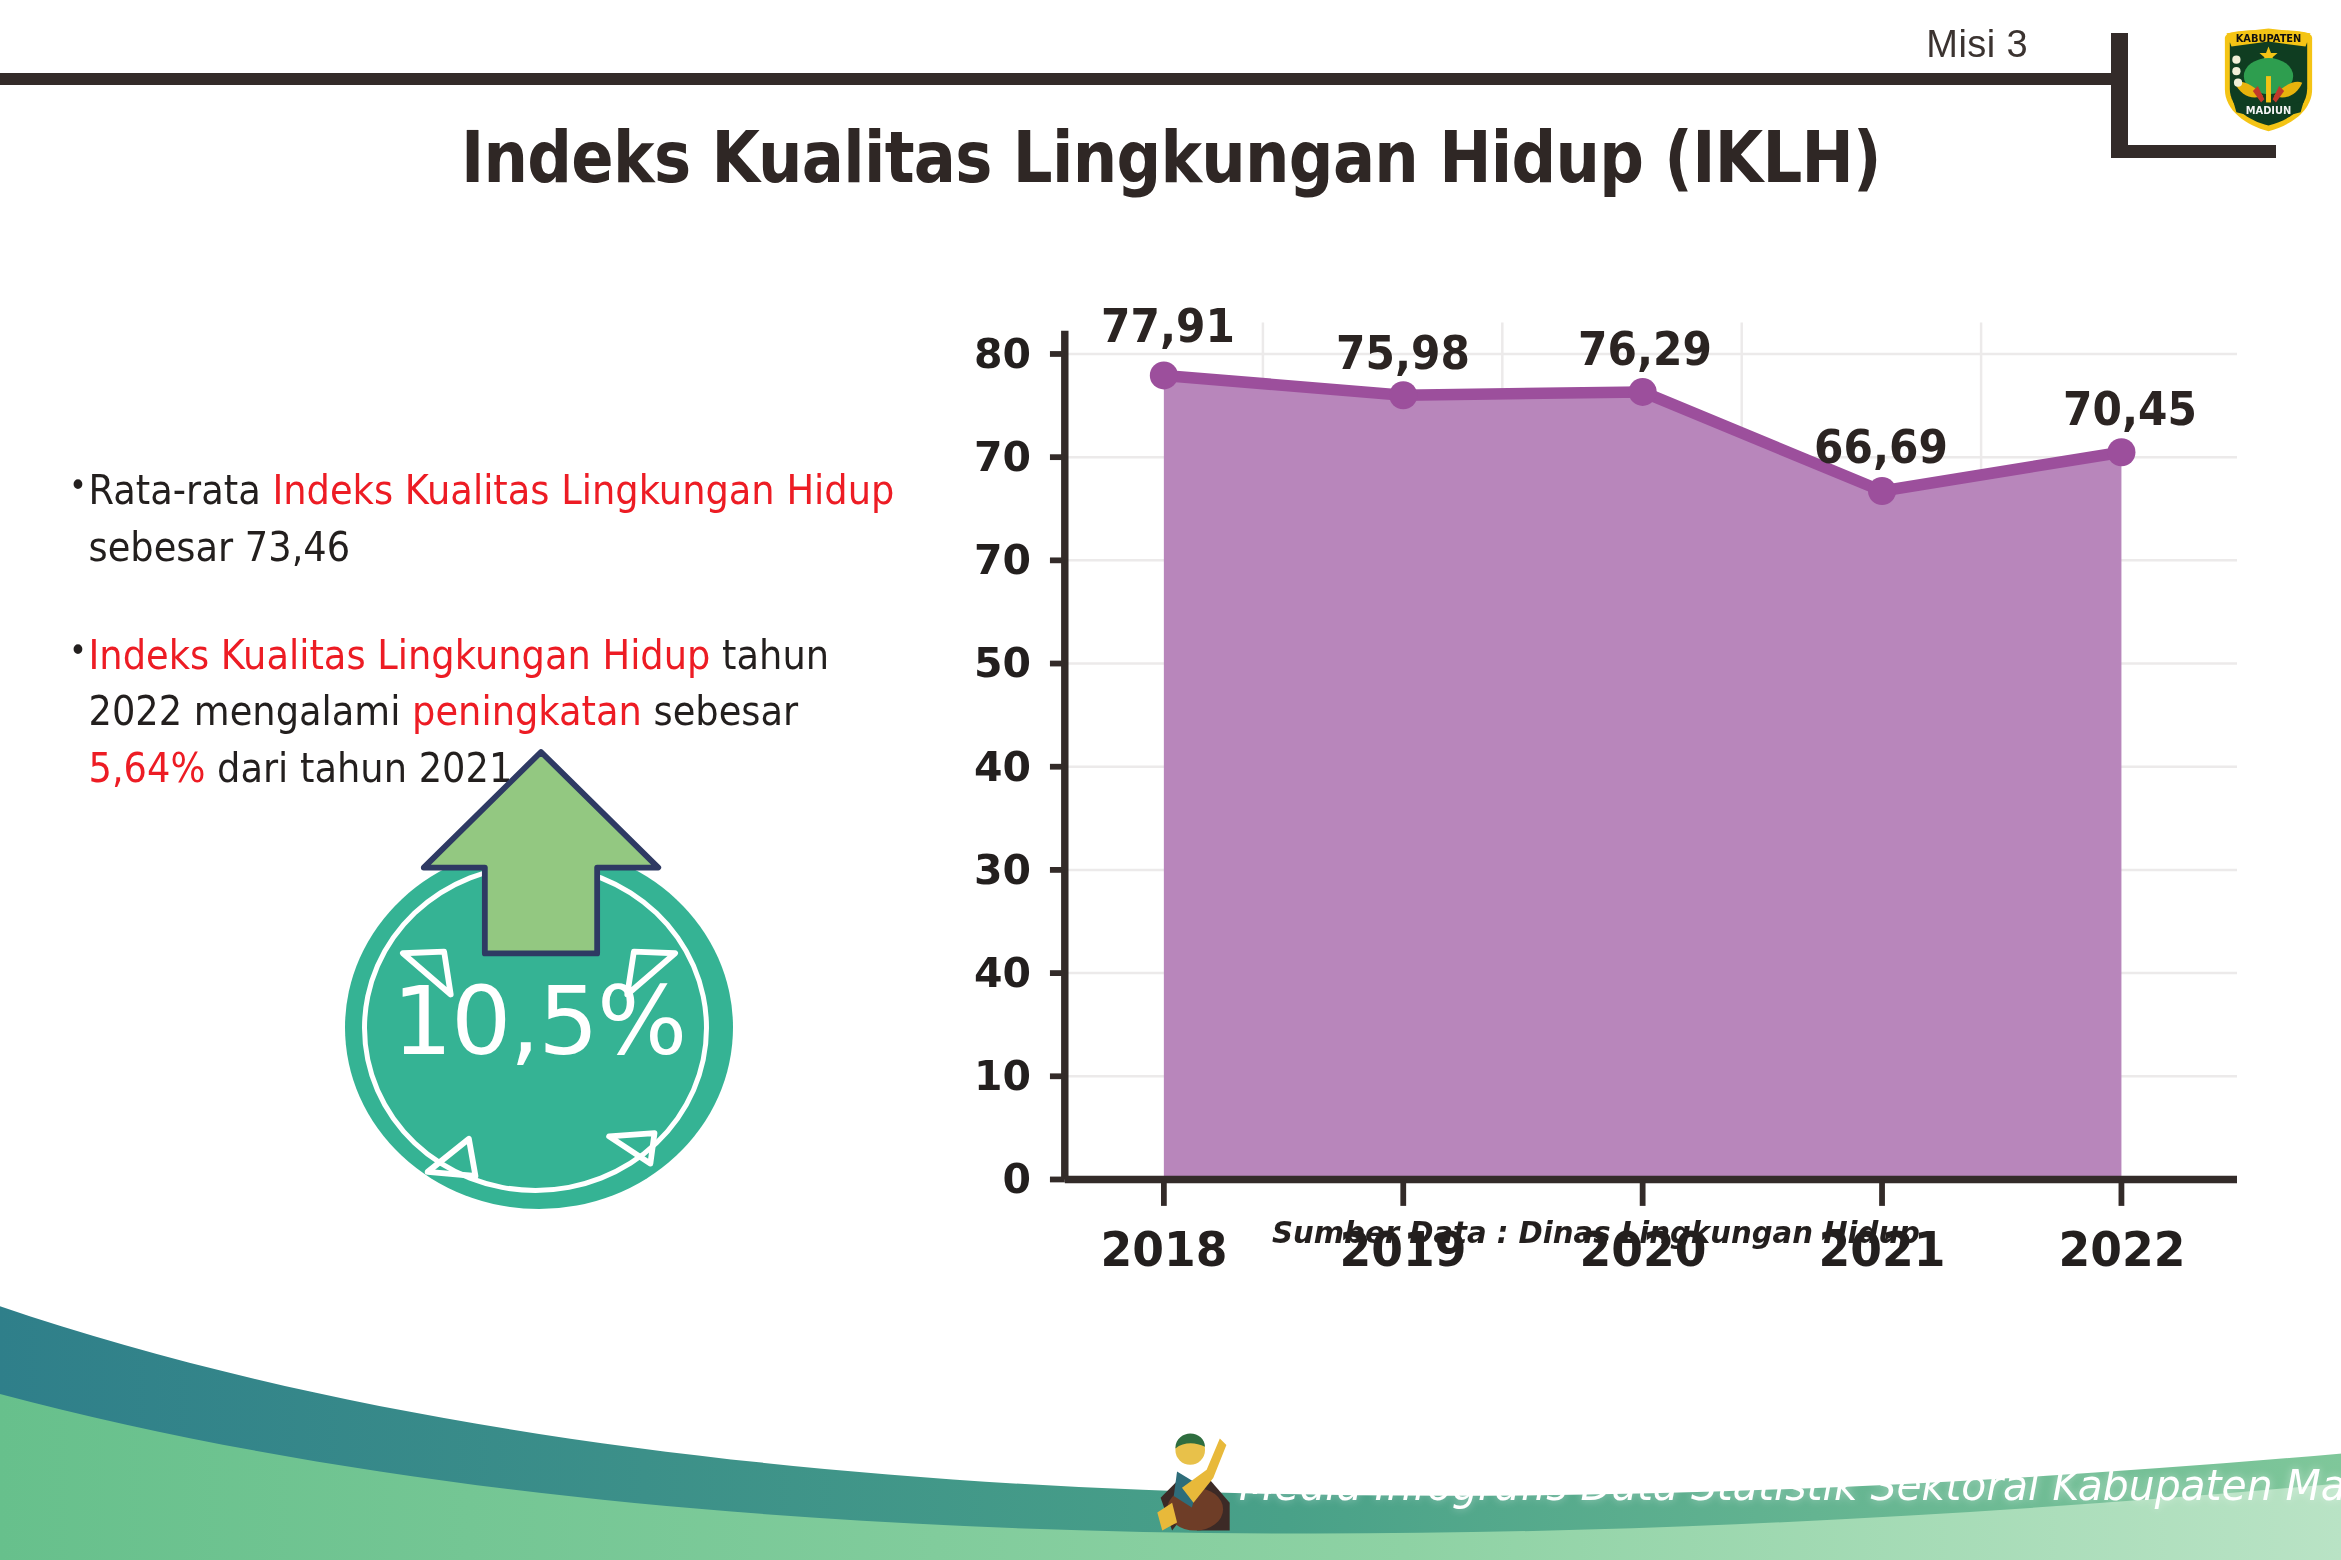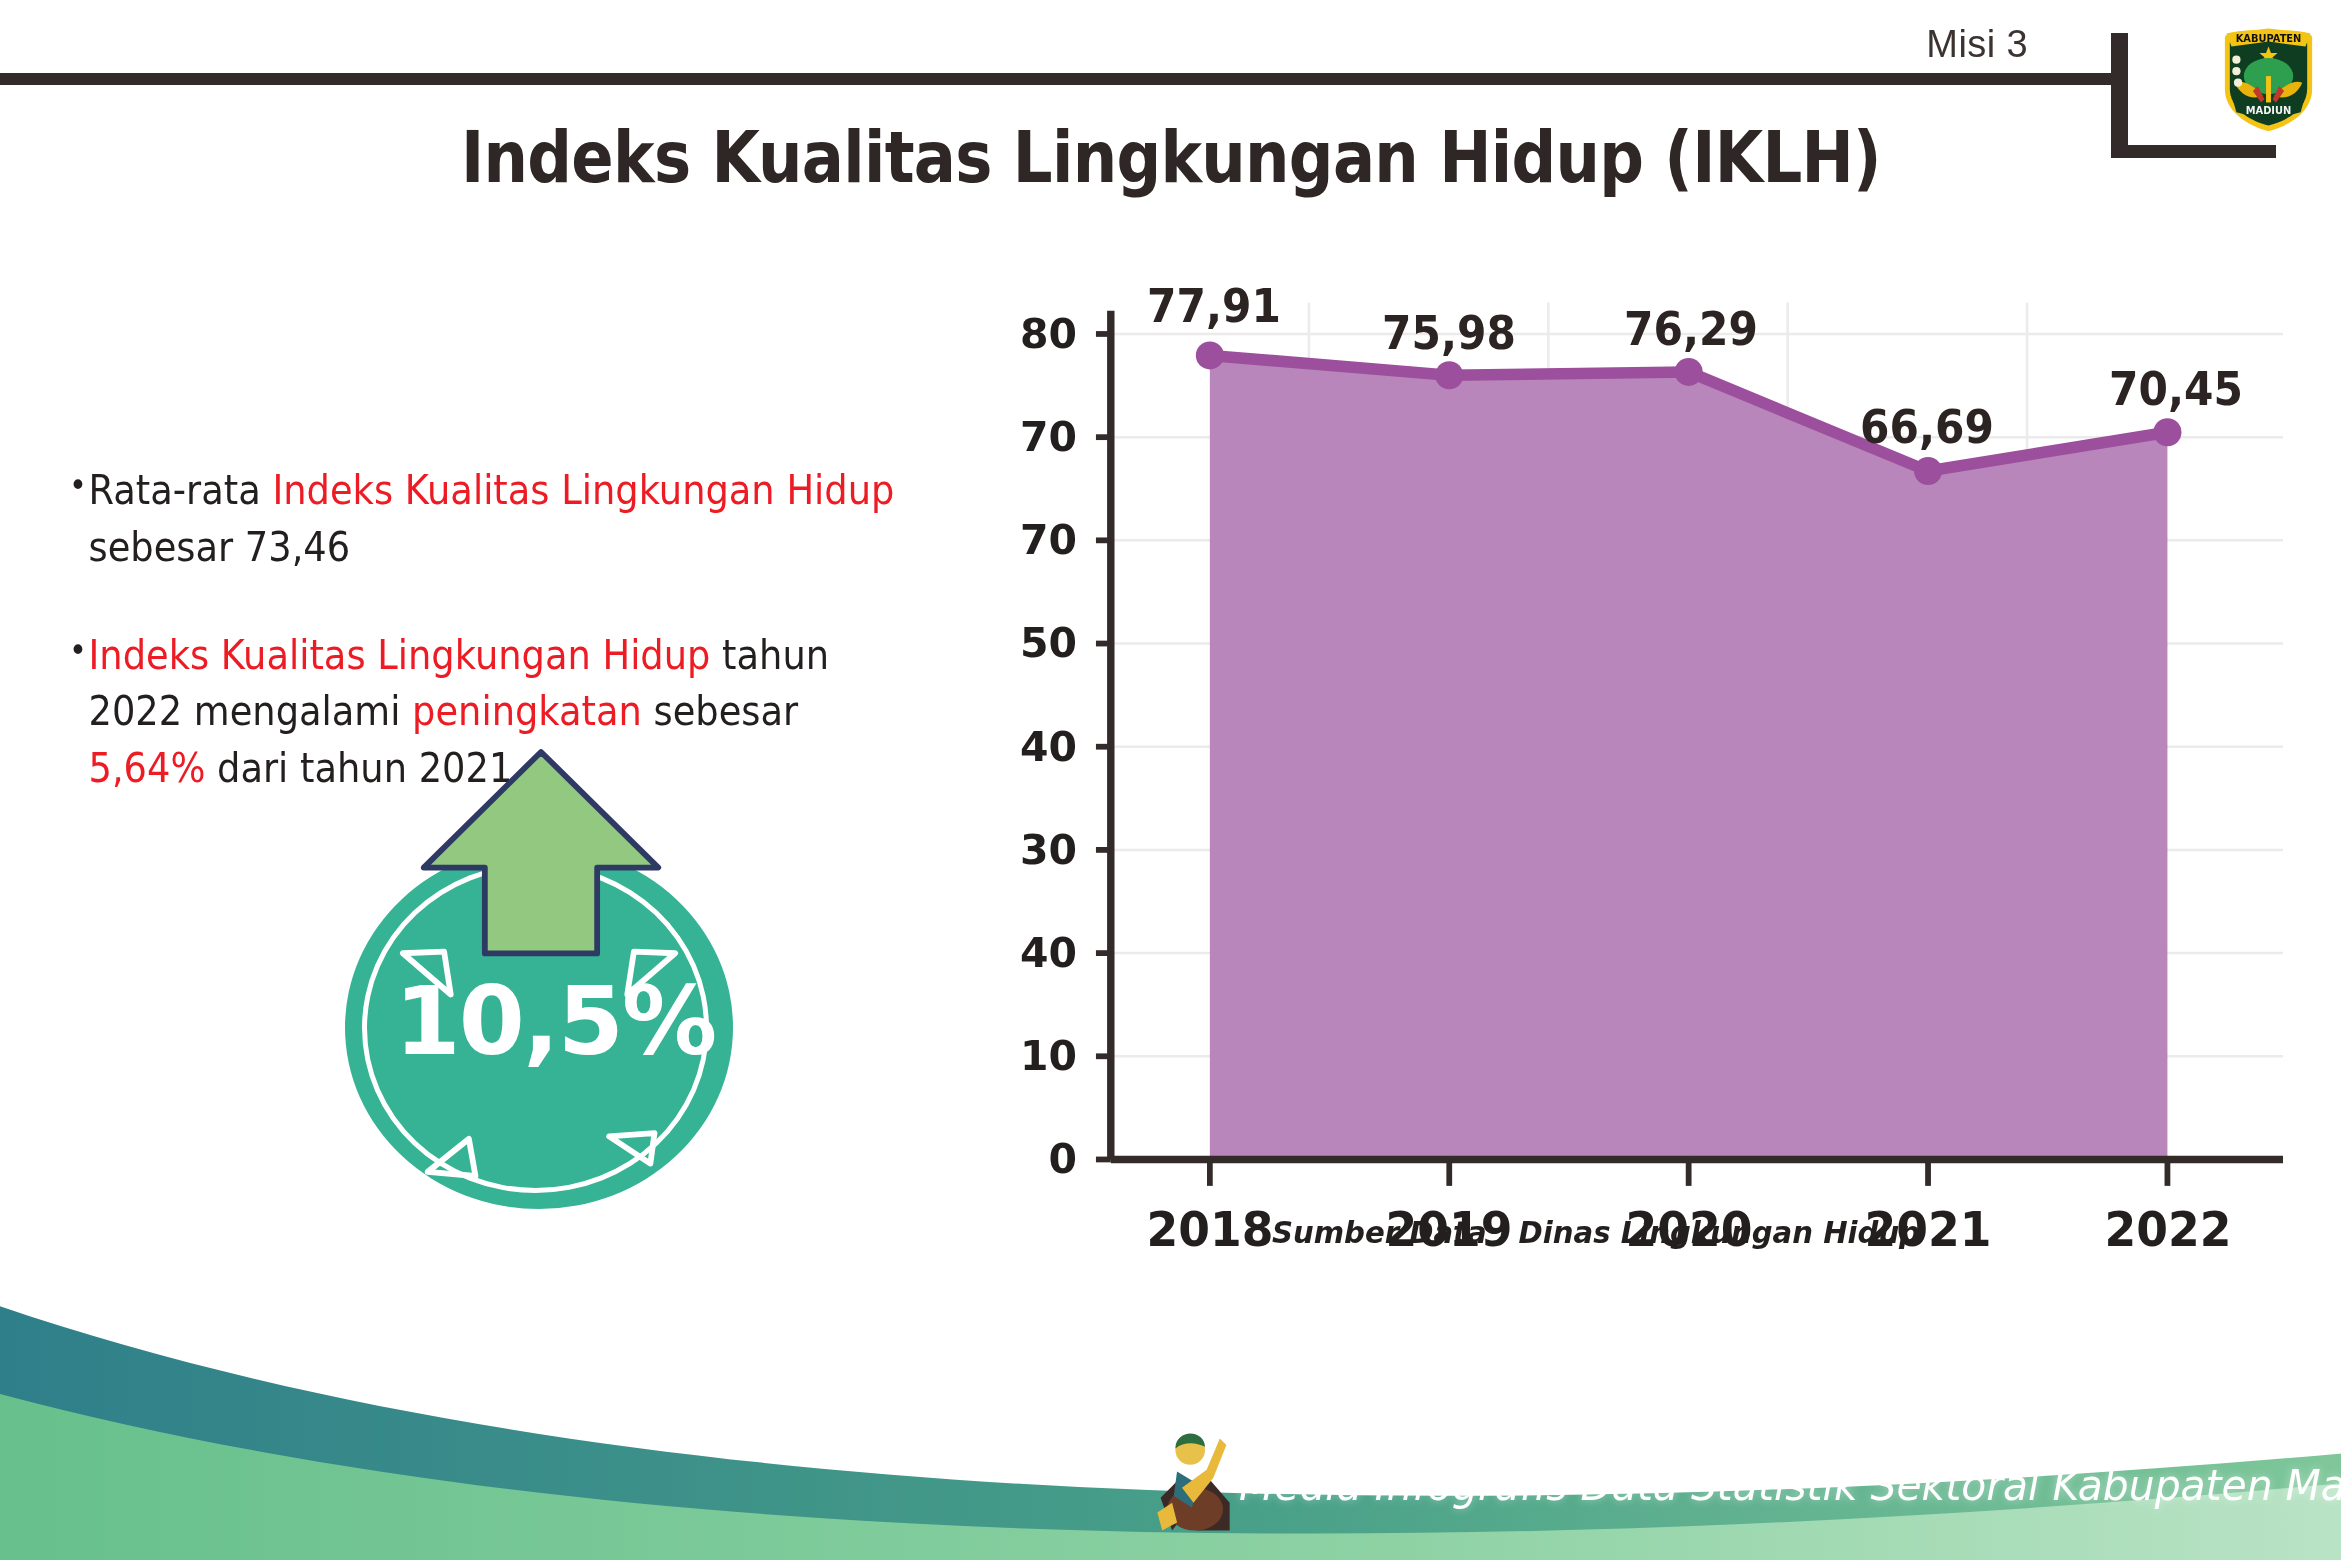--- a/index.html
+++ b/index.html
@@ -76,32 +76,32 @@
     background:#35b394;
   }
   #badge-ring{
     position:absolute;left:40px;top:116px;width:347px;height:330px;
     border-radius:50%;
     border:5px solid #ffffff;
     box-sizing:border-box;
   }
   #badge-ticks{position:absolute;left:23px;top:99px;width:388px;height:363px;}
   #badge-value{
-    position:absolute;left:39px;top:219px;width:388px;
+    position:absolute;left:23px;top:219px;width:388px;
     text-align:center;
     font-family:"DejaVu Sans", sans-serif;
-    font-weight:bold;
+    font-weight:normal;
     font-size:95px;
     color:#ffffff;
     letter-spacing:-1.7px;
   }
 
   
   #chart-panel{
-    position:absolute;left:974px;top:294px;width:1263px;height:917px;margin-left:46px;
+    position:absolute;left:974px;top:314px;width:1263px;height:917px;
   }
   #chart-svg{position:absolute;left:0;top:0;}
   .ylab{
     position:absolute;
     font-family:"DejaVu Sans", sans-serif;
     font-weight:bold;font-size:41px;color:#231f1e;
     text-align:right;width:107px;
     transform:translateY(-50%);
   }
   .xlab{

